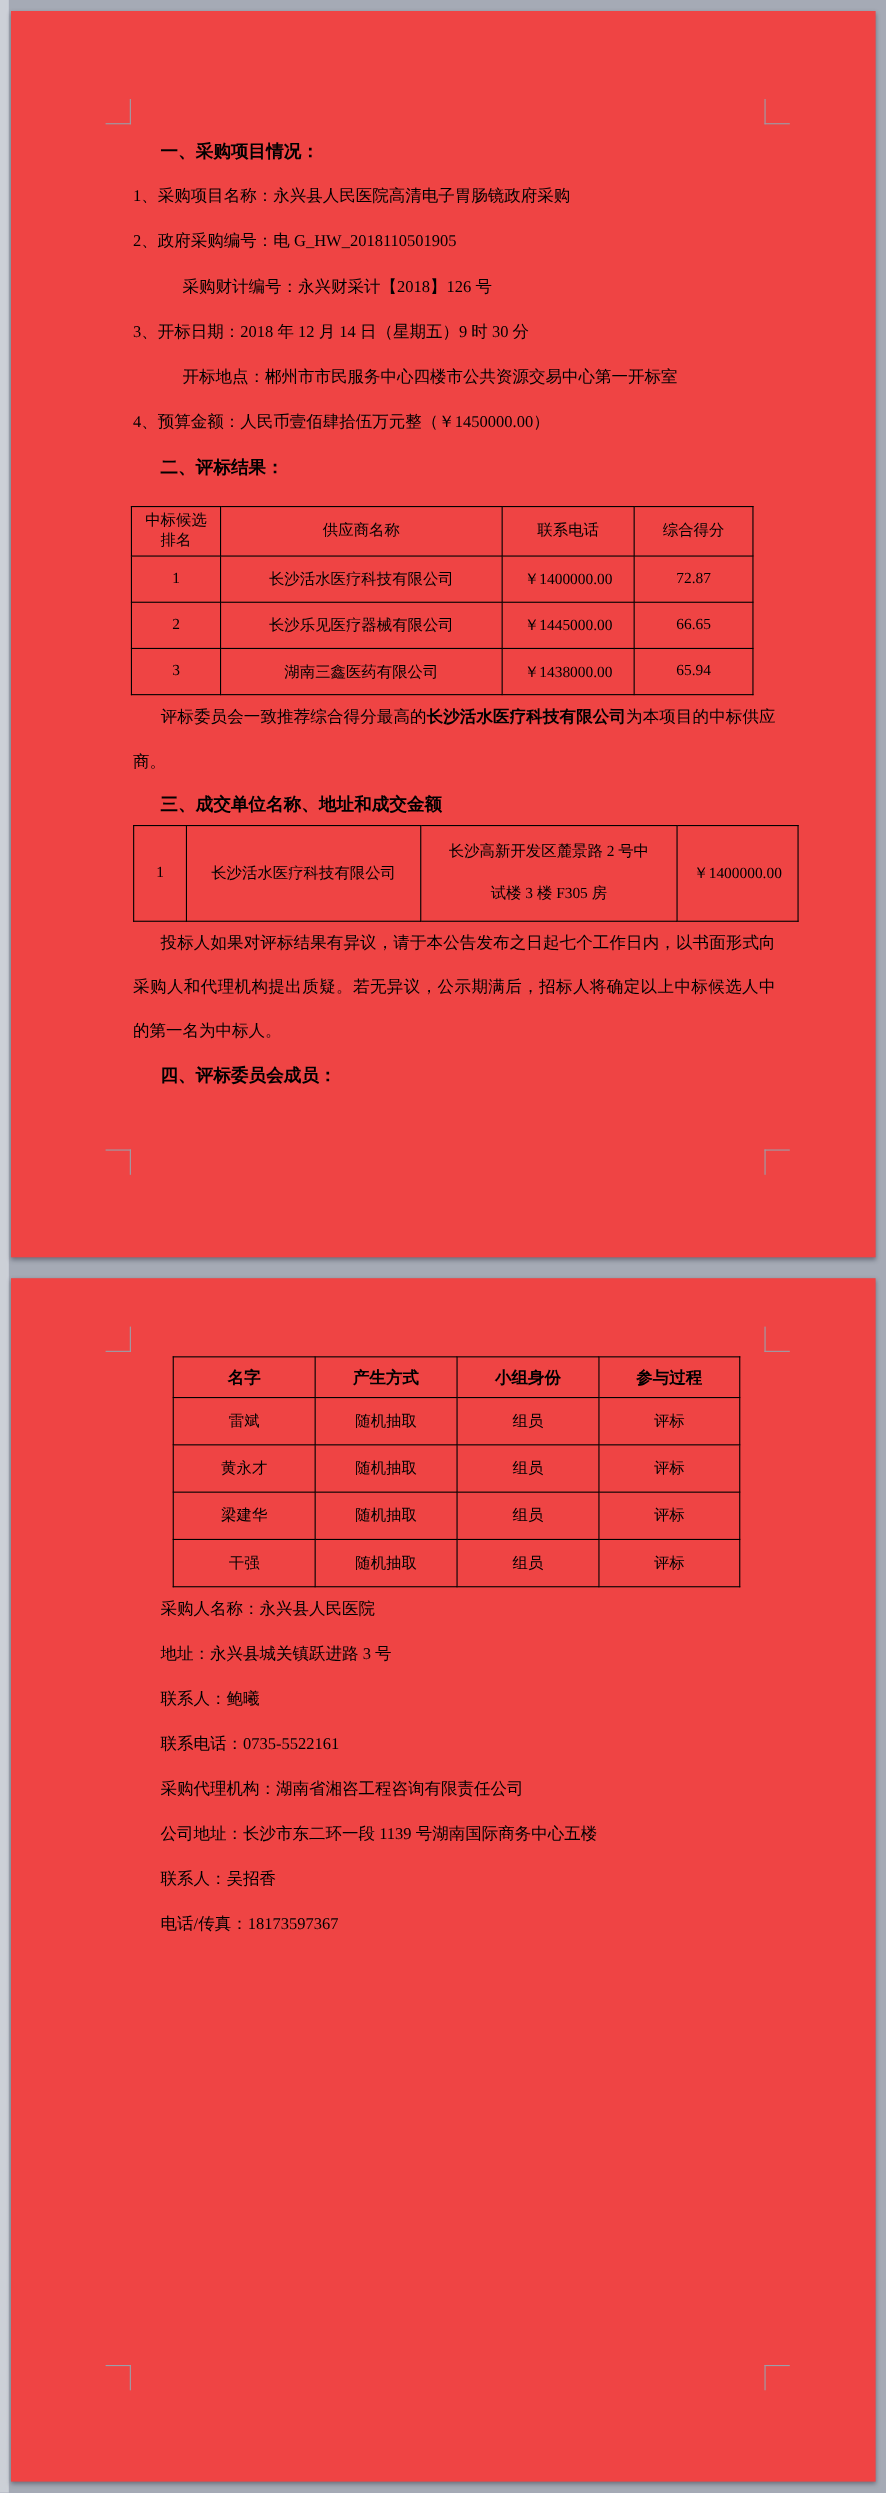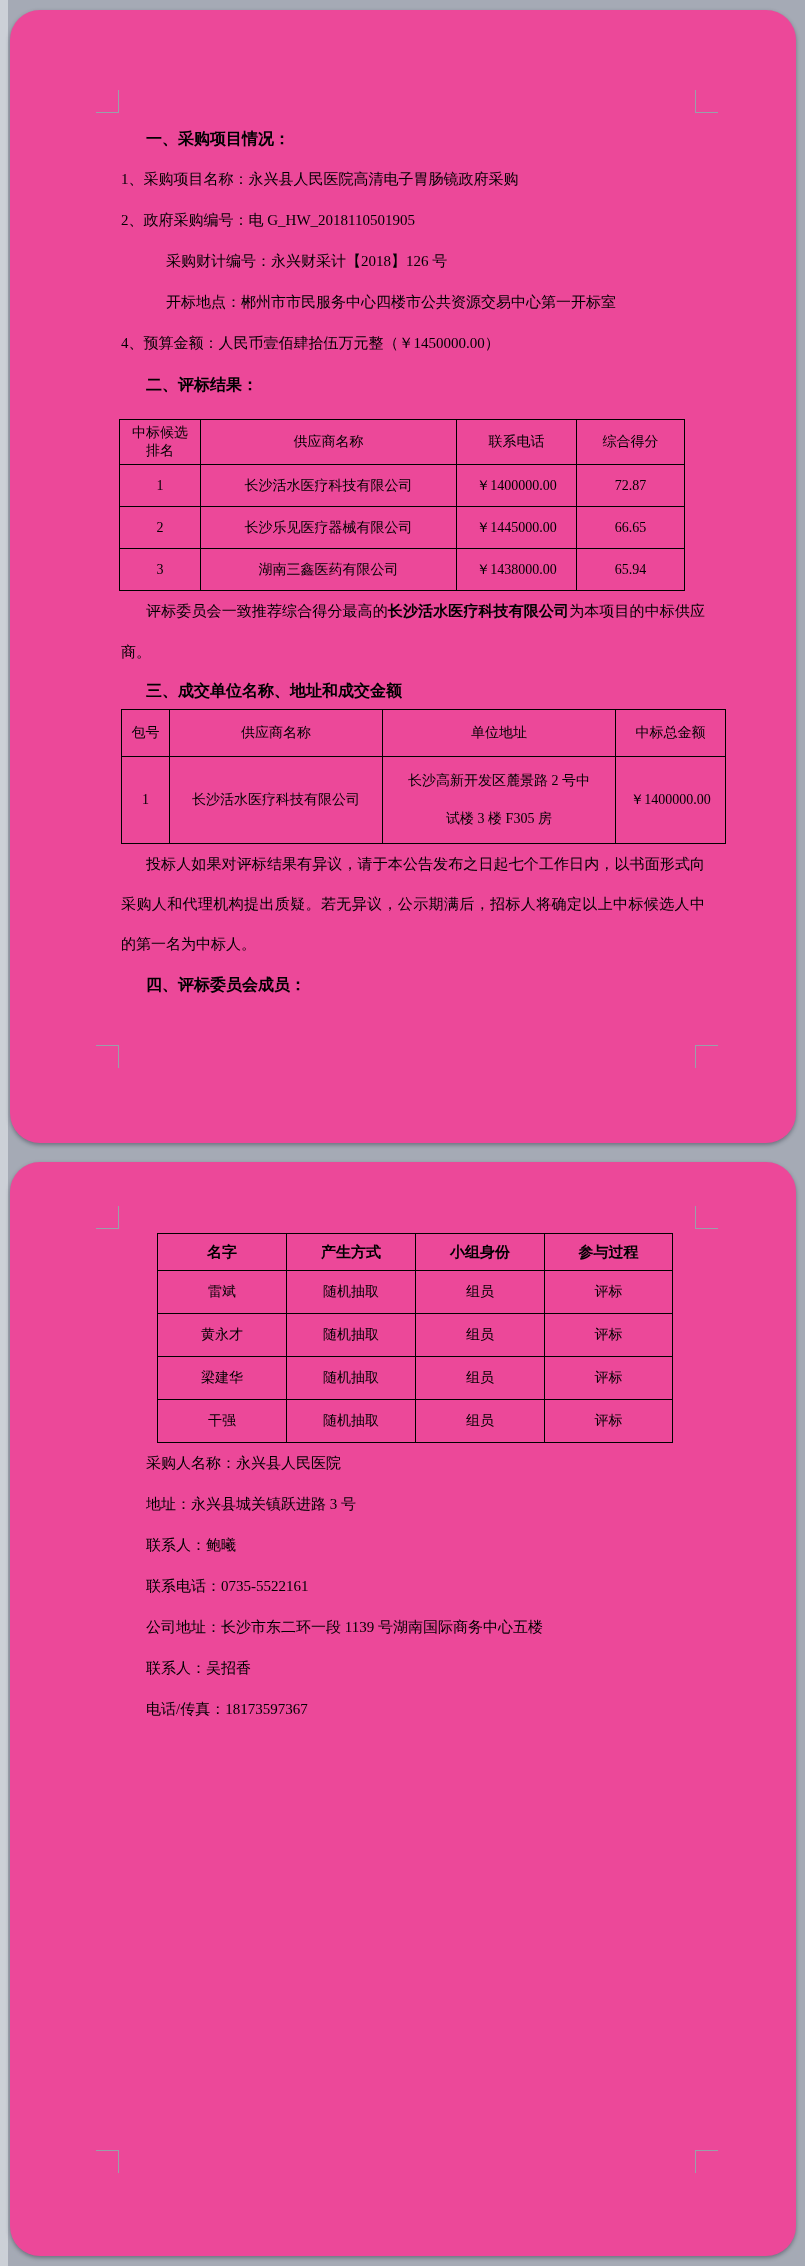--- a/index.html
+++ b/index.html
@@ -4,23 +4,22 @@
 <style>
   html,body{margin:0;padding:0;}
   body{
     width:805px;height:2266px;position:relative;
     background:#a5aab5;
     font-family:"Liberation Serif","DejaVu Serif",serif;
     color:#000;overflow:hidden;
   }
   .gutter{position:absolute;left:0;top:0;width:8px;height:100%;background:#ccd0d7;}
   .page{
-    position:absolute;left:10px;width:786px;background:#ec4899;
+    position:absolute;left:10px;width:786px;background:#ef4444;
     box-shadow:0 2px 4px rgba(40,45,60,.45);
-    border-radius:30px;
   }
   #p1{top:10px;height:1133px;}
   #p2{top:1162px;height:1094px;}
   
   .mk{position:absolute;width:22px;height:22px;}
   .mk.l{left:86px;}  .mk.r{left:685px;}
   .mk.t{border-bottom:1px solid #9aa0aa;}
   .mk.b{border-top:1px solid #9aa0aa;}
   .mk.l{border-right:1px solid #9aa0aa;}
   .mk.r{border-left:1px solid #9aa0aa;}
@@ -64,20 +63,21 @@
   <div class="mk t l"></div>
   <div class="mk t r"></div>
   <div class="mk b l"></div>
   <div class="mk b r"></div>
 
   <div class="content">
     <p class="h ind1">一、采购项目情况：</p>
     <p>1、采购项目名称：永兴县人民医院高清电子胃肠镜政府采购</p>
     <p>2、政府采购编号：电 G_HW_2018110501905</p>
     <p class="ind2">采购财计编号：永兴财采计【2018】126 号</p>
+    <p>3、开标日期：2018 年 12 月 14 日（星期五）9 时 30 分</p>
     <p class="ind2">开标地点：郴州市市民服务中心四楼市公共资源交易中心第一开标室</p>
     <p>4、预算金额：人民币壹佰肆拾伍万元整（￥1450000.00）</p>
     <p class="h ind1">二、评标结果：</p>
 
     <table class="t1">
       <colgroup>
           <col style="width:81px">
           <col style="width:256px">
           <col style="width:120px">
           <col style="width:108px">
@@ -116,26 +116,20 @@
     <p class="h h3 ind1">三、成交单位名称、地址和成交金额</p>
 
     <table class="t2">
       <colgroup>
           <col style="width:48px">
           <col style="width:213px">
           <col style="width:233px">
           <col style="width:110px">
         </colgroup>
       <tbody>
-          <tr class="hdr">
-        <td>包号</td>
-        <td>供应商名称</td>
-        <td>单位地址</td>
-        <td>中标总金额</td>
-      </tr>
       <tr class="row">
         <td>1</td>
         <td>长沙活水医疗科技有限公司</td>
         <td class="addr">
           <div>长沙高新开发区麓景路 2 号中</div>
           <div>试楼 3 楼 F305 房</div>
         </td>
         <td>￥1400000.00</td>
       </tr>
     </tbody>
@@ -193,17 +187,18 @@
         <td>评标</td>
       </tr>
     </tbody>
       </table>
 
 
     <p class="ind1">采购人名称：永兴县人民医院</p>
     <p class="ind1">地址：永兴县城关镇跃进路 3 号</p>
     <p class="ind1">联系人：鲍曦</p>
     <p class="ind1">联系电话：0735-5522161</p>
+    <p class="ind1">采购代理机构：湖南省湘咨工程咨询有限责任公司</p>
     <p class="ind1">公司地址：长沙市东二环一段 1139 号湖南国际商务中心五楼</p>
     <p class="ind1">联系人：吴招香</p>
     <p class="ind1">电话/传真：18173597367</p>
   </div>
 </section>
 
 </body></html>

